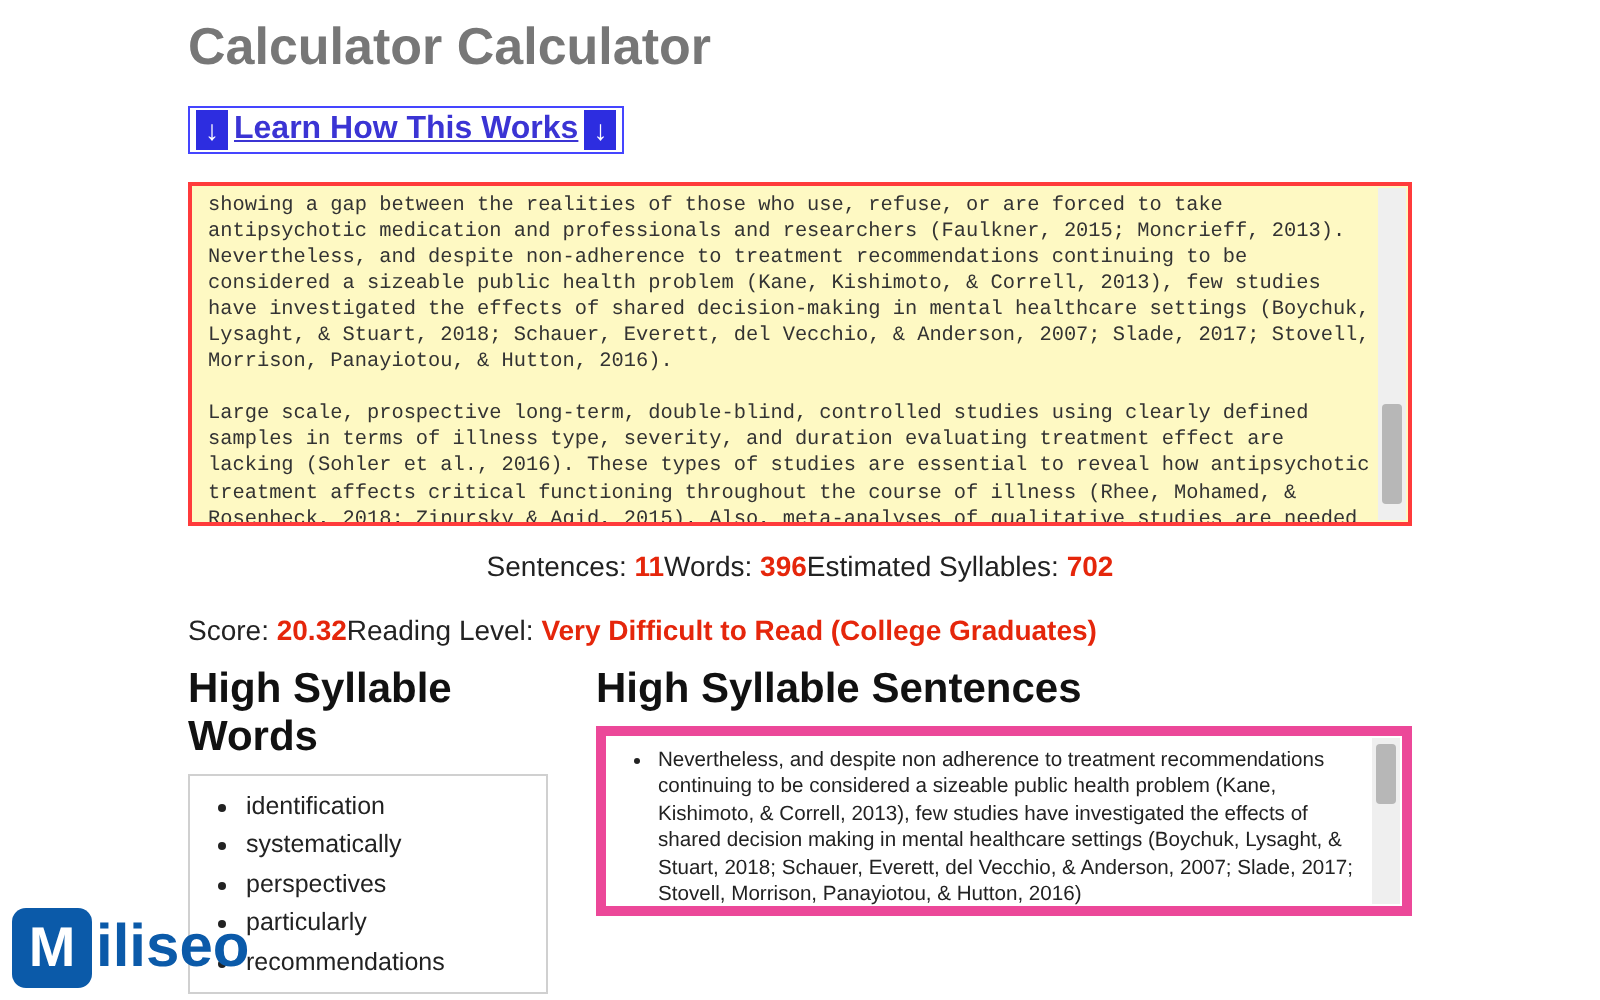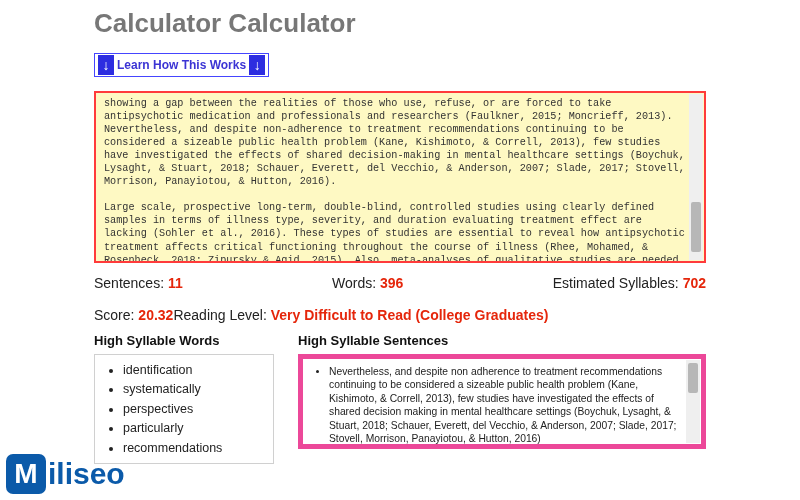--- a/index.html
+++ b/index.html
@@ -33,22 +33,23 @@
     width: 16px;
     height: 20px;
     display: inline-flex;
     align-items: center;
     justify-content: center;
     font-size: 14px;
     line-height: 1;
   }
   .learn-link {
     color: #3b34d4;
-    font-size: 12px;
+    font-size: 16px;
     font-weight: 700;
+    text-decoration: underline;
     padding: 0 3px;
   }
   .textarea-box {
     border: 2px solid #ff3b3b;
     background: #fef9c3;
     height: 172px;
     width: 100%;
     position: relative;
     overflow: hidden;
     margin-bottom: 12px;
@@ -75,21 +76,21 @@
     position: absolute;
     left: 2px;
     right: 2px;
     top: 108px;
     height: 50px;
     background: #b7b7b7;
     border-radius: 2px;
   }
   .stats-row {
     display: flex;
-    justify-content: space-between;
+    justify-content: center;
     font-size: 14px;
     color: #222;
     margin-bottom: 16px;
   }
   .stats-row .val, .score-row .val, .level-val {
     font-weight: 700;
     color: #e5260b;
   }
   .score-row {
     display: flex;
@@ -98,21 +99,21 @@
     color: #222;
     margin-bottom: 10px;
   }
   .columns {
     display: flex;
     gap: 24px;
   }
   .col-left { width: 180px; flex-shrink: 0; }
   .col-right { flex: 1; }
   .section-heading {
-    font-size: 13px;
+    font-size: 21px;
     font-weight: 700;
     color: #111;
     margin-bottom: 6px;
   }
   .list-box {
     border: 1px solid #d0d0d0;
     position: relative;
     padding: 6px 18px 6px 6px;
     height: 110px;
     overflow: hidden;

